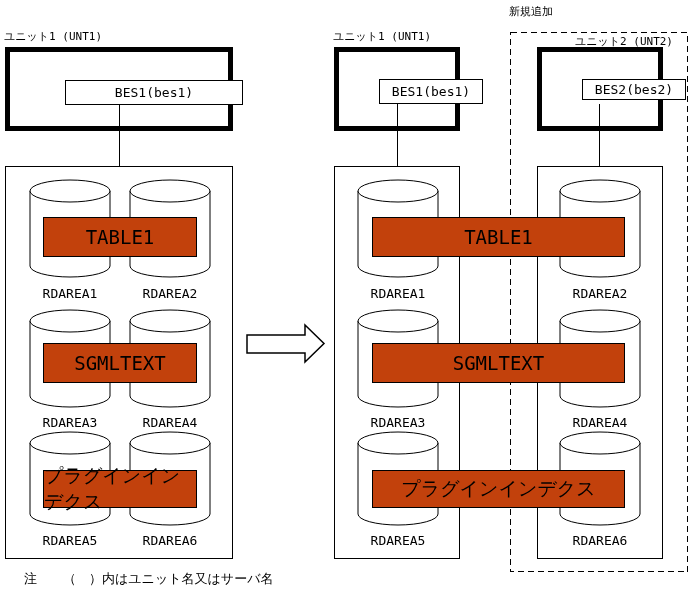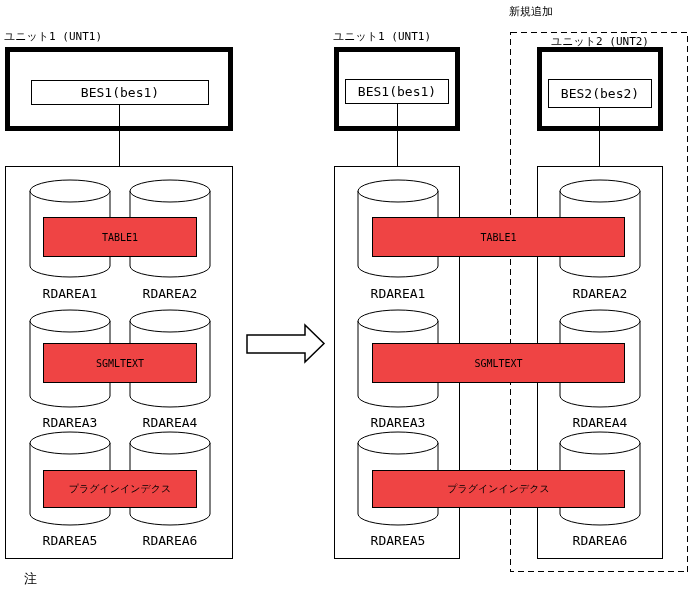--- a/index.html
+++ b/index.html
@@ -18,28 +18,29 @@
     border: 5px solid #000000;
     background: transparent;
   }
   .serverbox {
     border: 1px solid #000000;
     background: #ffffff;
     display: flex;
     align-items: center;
     justify-content: center;
     font-size: 13px;
+    margin-left: 34px;
   }
   .band {
     border: 1px solid #000000;
-    background: #ef4444;
+    background: #c2410c;
     display: flex;
     align-items: center;
     justify-content: center;
-    font-size: 10px;
+    font-size: 19px;
   }
   .rdlabel {
     font-size: 13px;
     line-height: 15px;
     text-align: center;
     white-space: nowrap;
     margin-top: 6px;
   }
   .unitlabel { font-size: 11px; line-height: 15px; white-space: nowrap; }
   .center { text-align: center; }
@@ -120,34 +121,35 @@
   <div class="abs rdlabel" style="left:130px; top:527px; width:80px;">RDAREA6</div>
 
   <div class="abs unitlabel" style="left:333px; top:29px;">ユニット1 (UNT1)</div>
 
   <div class="abs thickbox" style="left:334px; top:47px; width:126px; height:84px;"></div>
 
   <div class="abs serverbox" style="left:345px; top:79px; width:104px; height:25px;">BES1(bes1)</div>
 
   <div class="abs unitlabel" style="left:509px; top:4px;">新規追加</div>
 
-  <div class="abs unitlabel center" style="left:537px; top:34px; width:126px;">ユニット2 (UNT2)</div>
+  <div class="abs unitlabel center" style="left:561px; top:34px; width:126px;">ユニット2 (UNT2)</div>
 
   <div class="abs thickbox" style="left:537px; top:47px; width:126px; height:84px;"></div>
 
-  <div class="abs serverbox" style="left:548px; top:79px; width:104px; height:29px;">BES2(bes2)</div>
+  <div class="abs serverbox" style="left:548px; top:79px; width:104px; height:21px;">BES2(bes2)</div>
 
   <div class="abs band" style="left:372px; top:217px; width:253px; height:40px;">TABLE1</div>
   <div class="abs band" style="left:372px; top:343px; width:253px; height:40px;">SGMLTEXT</div>
   <div class="abs band" style="left:372px; top:470px; width:253px; height:38px;">プラグインインデクス</div>
 
   <div class="abs rdlabel" style="left:357px; top:280px; width:82px;">RDAREA1</div>
   <div class="abs rdlabel" style="left:559px; top:280px; width:82px;">RDAREA2</div>
   <div class="abs rdlabel" style="left:357px; top:409px; width:82px;">RDAREA3</div>
   <div class="abs rdlabel" style="left:559px; top:409px; width:82px;">RDAREA4</div>
   <div class="abs rdlabel" style="left:357px; top:527px; width:82px;">RDAREA5</div>
   <div class="abs rdlabel" style="left:559px; top:527px; width:82px;">RDAREA6</div>
 
   <div class="abs note" style="left:24px; top:571px;">
     <span>注</span>
+    <span>（　）内はユニット名又はサーバ名</span>
   </div>
 
 </div>
 
 </body></html>

